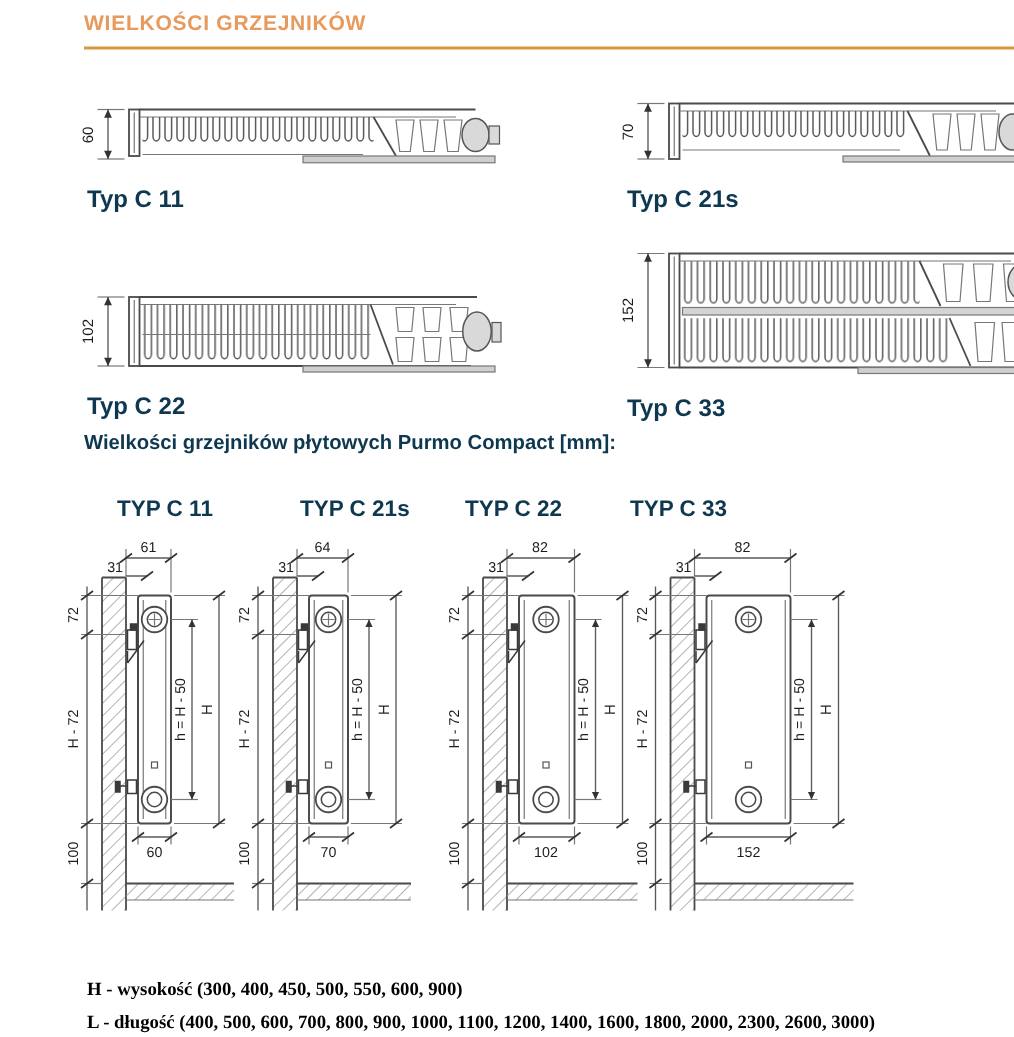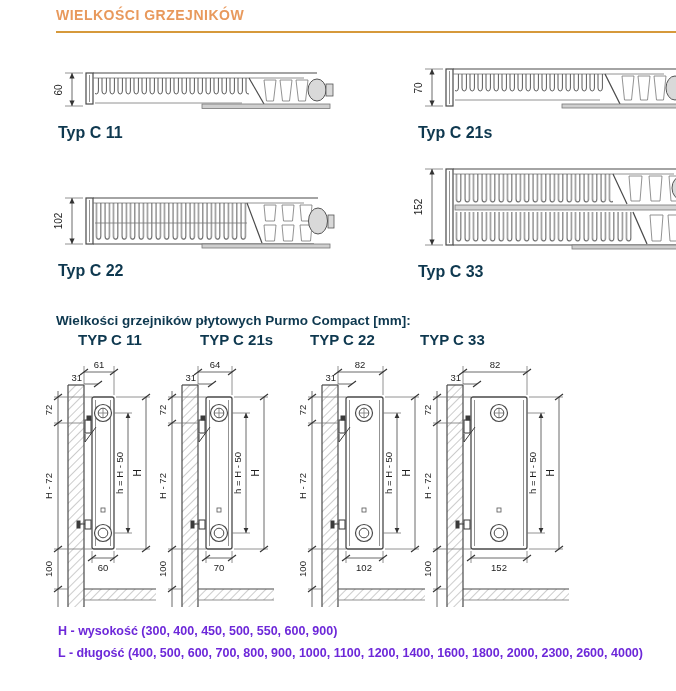--- a/index.html
+++ b/index.html
@@ -3,25 +3,25 @@
 <meta charset="utf-8">
 <style>
   html,body{margin:0;padding:0;background:#fff;}
   .canvas{position:relative;width:676px;height:691px;background:#ffffff;
     font-family:"Liberation Sans",sans-serif;overflow:hidden;margin-left:40px;}
   .page-title{position:absolute;left:16px;top:7px;font-size:14px;font-weight:600;
     letter-spacing:.5px;color:#E8995C;}
   .title-rule{position:absolute;left:16px;top:31px;width:645px;height:2px;background:#D6993B;}
   .xsec{position:absolute;}
   .xsec-label{font-size:16px;font-weight:bold;color:#0E384F;margin-top:8px;margin-left:6px;}
-  .subtitle{position:absolute;left:16px;top:313px;font-size:13.5px;font-weight:bold;color:#0E384F;}
+  .subtitle{position:absolute;left:16px;top:287px;font-size:13.5px;font-weight:bold;color:#0E384F;}
   .sv-header{position:absolute;top:331px;font-size:15px;font-weight:bold;color:#0E384F;}
   .sideview{position:absolute;top:357px;}
-  .legend{position:absolute;left:18px;top:620px;font-size:12.5px;font-weight:600;
-    color:#6d28d9;line-height:22px;}
+  .legend{position:absolute;left:18px;top:648px;font-size:12.5px;font-weight:600;
+    color:#000000;line-height:22px;font-family:Liberation Serif, serif;}
   svg text{font-family:"Liberation Sans",sans-serif;fill:#1d1d1d;}
   .dim{font-size:9.5px;}
   .dim-big{font-size:10px;}
   .body-line{stroke:#4a4a4a;stroke-width:1.2;fill:none;}
   .thin-line{stroke:#777;stroke-width:.8;fill:none;}
   .dim-line{stroke:#5a5a5a;stroke-width:.9;fill:none;}
   .tick{stroke:#333;stroke-width:1.1;}
 </style>
 </head>
 <body>
@@ -515,16 +515,16 @@
         <line class="dim-line" x1="48" y1="201" x2="104" y2="201"></line>
         <line class="tick" x1="44" y1="204" x2="52" y2="198"></line>
           <line class="tick" x1="100" y1="204" x2="108" y2="198"></line>
         <text class="dim" x="76" y="214" text-anchor="middle">152</text>
       </g>
     </svg>
   </div>
 
   <div class="legend">
     <div>H - wysokość (300, 400, 450, 500, 550, 600, 900)</div>
-    <div>L - długość (400, 500, 600, 700, 800, 900, 1000, 1100, 1200, 1400, 1600, 1800, 2000, 2300, 2600, 4000)</div>
+    <div>L - długość (400, 500, 600, 700, 800, 900, 1000, 1100, 1200, 1400, 1600, 1800, 2000, 2300, 2600, 3000)</div>
   </div>
 
 </div>
 
 </body></html>

